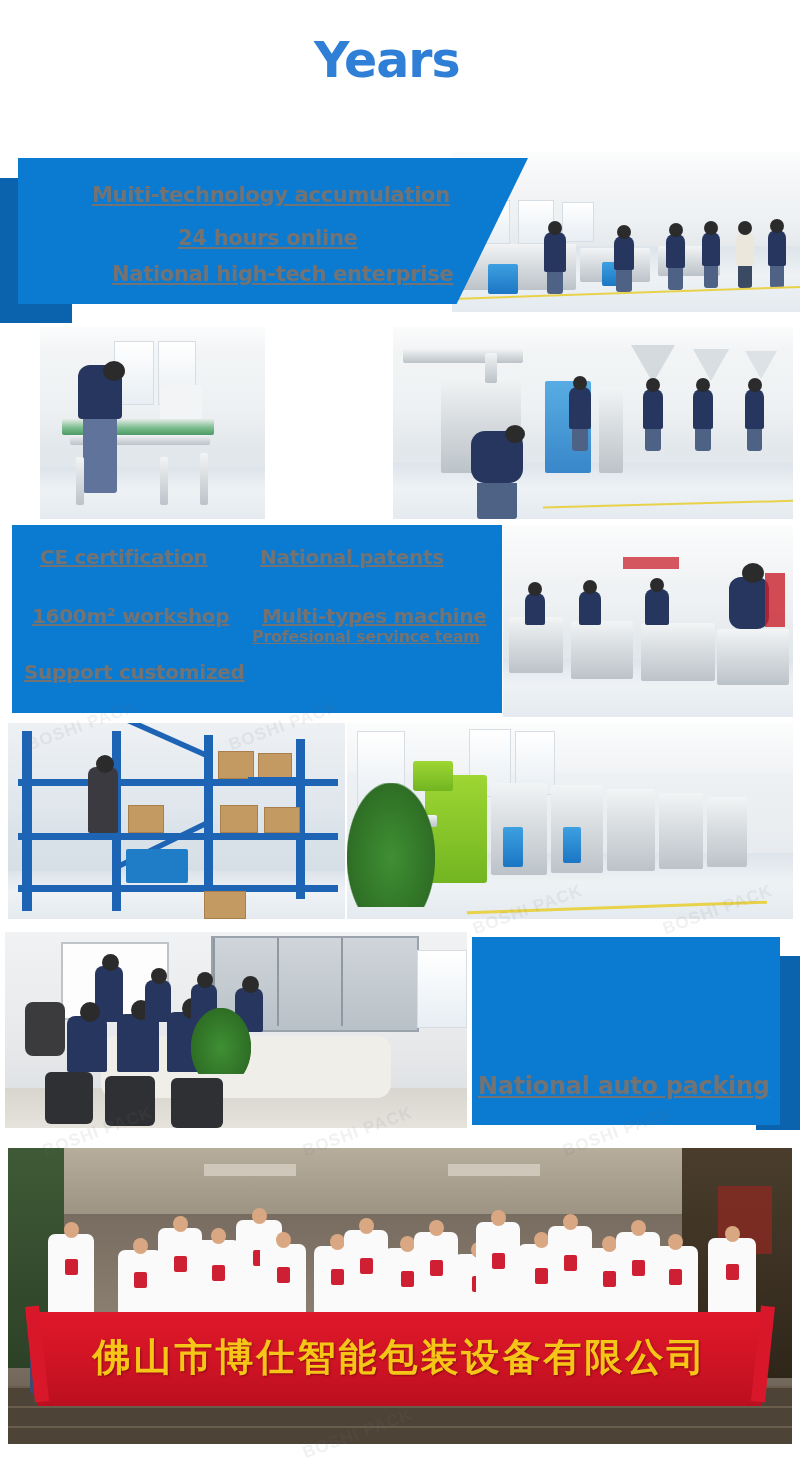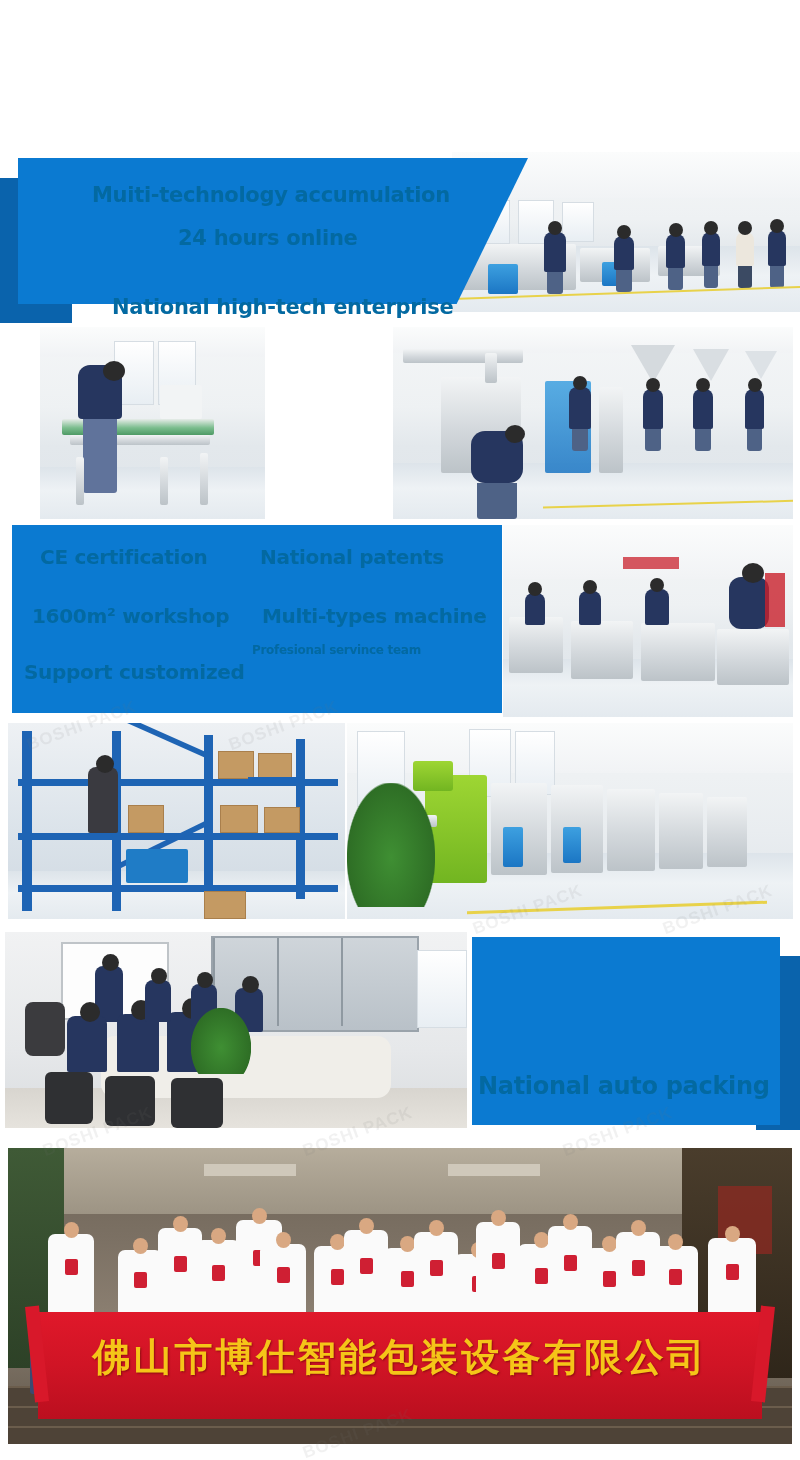--- a/index.html
+++ b/index.html
@@ -32,23 +32,23 @@
     font-size:27px;letter-spacing:7.5px;color:#575757;
     font-family:"Liberation Sans",sans-serif;font-weight:400;
     white-space:nowrap;
   }
 
   
   .blue-panel{position:absolute;background:#0b7ad1;}
   .blue-dark{position:absolute;background:#0a63ac;}
 
   .panel-text{
-    position:absolute;color:#0369a1;font-weight:700;
+    position:absolute;color:#737373;font-weight:700;
     font-family:"DejaVu Sans",sans-serif;
-    white-space:nowrap;letter-spacing:-0.3px;
+    white-space:nowrap;letter-spacing:-0.3px;text-decoration:underline;
   }
 
   
   .photo{position:absolute;overflow:hidden;background:#e9edf0;}
 
   
   .ph-factory{background:
       linear-gradient(180deg,#f4f6f7 0%,#eef1f3 42%,#e3e8ec 62%,#dfe5ea 100%);}
   .ph-ware{background:linear-gradient(180deg,#eef1f4 0%,#dbe3ea 55%,#cfd8e1 100%);}
   .ph-meet{background:linear-gradient(180deg,#f1f2f3 0%,#e6e8ea 60%,#d9dcdf 100%);}
@@ -86,20 +86,21 @@
   .wm{position:absolute;color:rgba(120,120,120,.10);font-size:17px;font-weight:700;
       letter-spacing:1px;transform:rotate(-20deg);font-family:"Liberation Sans",sans-serif;
       pointer-events:none;}
 </style>
 </head>
 <body>
 
 <div class="page">
 
   <div class="header">
+    <div class="years-word">Years</div>
   </div>
 
   <div class="blue-dark" style="left:0px;top:178px;width:72px;height:145px;"></div>
 
   <div class="photo ph-factory" style="left:452px;top:152px;width:348px;height:160px;">
     <div class="ceil" style="height:46px;"></div>
     <div class="floor" style="height:66px;"></div>
     <div class="win" style="left:22px;top:48px;width:34px;height:42px;"></div>
     <div class="win" style="left:66px;top:48px;width:34px;height:42px;"></div>
     <div class="win" style="left:110px;top:50px;width:30px;height:38px;"></div>
@@ -133,21 +134,21 @@
         <span class="legs"></span>
       </div>
     <div style="position:absolute;left:0;bottom:18px;width:100%;height:2px;background:#e8d24a;transform:skewY(-2deg);"></div>
   </div>
 
   <div class="blue-panel" style="left:18px;top:158px;width:510px;height:146px;
               clip-path:polygon(0 0, 100% 0, 86% 100%, 0 100%);">
   </div>
   <div class="panel-text" style="left:92px;top:183px;font-size:21px;">Muiti-technology accumulation</div>
   <div class="panel-text" style="left:178px;top:226px;font-size:21px;">24 hours online</div>
-  <div class="panel-text" style="left:112px;top:262px;font-size:21px;margin-top:33px;">National high-tech enterprise</div>
+  <div class="panel-text" style="left:112px;top:262px;font-size:21px;">National high-tech enterprise</div>
 
   <div class="photo ph-factory" style="left:40px;top:327px;width:225px;height:192px;">
     <div class="ceil" style="height:30px;"></div>
     <div class="floor" style="height:52px;"></div>
     <div class="win" style="left:74px;top:14px;width:38px;height:62px;"></div>
     <div class="win" style="left:118px;top:14px;width:36px;height:62px;"></div>
     <div class="mach" style="left:22px;top:92px;width:152px;height:16px;
          background:linear-gradient(180deg,#e7ece9 0%,#7bbd8e 55%,#4e9a65 100%);"></div>
     <div class="mach" style="left:30px;top:108px;width:140px;height:10px;"></div>
     <div class="mach" style="left:120px;top:58px;width:42px;height:34px;background:#f2f4f5;"></div>
@@ -216,21 +217,21 @@
     <div style="position:absolute;right:8px;top:48px;width:20px;height:54px;background:#c9202c;opacity:.8;"></div>
     <div style="position:absolute;left:120px;top:32px;width:56px;height:12px;background:#c9202c;opacity:.75;"></div>
   </div>
 
   <div class="blue-panel" style="left:12px;top:525px;width:490px;height:188px;"></div>
   <div class="panel-text" style="left:40px;top:545px;font-size:20px;">CE certification</div>
   <div class="panel-text" style="left:260px;top:545px;font-size:20px;">National patents</div>
   <div class="panel-text" style="left:32px;top:604px;font-size:20px;">1600m² workshop</div>
   <div class="panel-text" style="left:262px;top:604px;font-size:20px;">Multi-types machine</div>
   <div class="panel-text" style="left:24px;top:660px;font-size:20px;">Support customized</div>
-  <div class="panel-text" style="left:252px;top:643px;font-size:12px;">Profesional servince team</div>
+  <div class="panel-text" style="left:252px;top:627px;font-size:16px;">Profesional servince team</div>
 
   <div class="photo ph-ware" style="left:8px;top:723px;width:337px;height:196px;">
     <div class="floor" style="height:48px;"></div>
     <div class="rackbar" style="left:14px;top:8px;width:10px;height:180px;"></div>
     <div class="rackbar" style="left:104px;top:8px;width:9px;height:180px;"></div>
     <div class="rackbar" style="left:196px;top:12px;width:9px;height:170px;"></div>
     <div class="rackbar" style="left:288px;top:16px;width:9px;height:160px;"></div>
     <div class="rackbar" style="left:10px;top:56px;width:320px;height:7px;"></div>
     <div class="rackbar" style="left:10px;top:110px;width:320px;height:7px;"></div>
     <div class="rackbar" style="left:10px;top:162px;width:320px;height:7px;"></div>
@@ -394,21 +395,21 @@
     <div class="step" style="top:238px;height:18px;"></div>
     <div class="step" style="top:258px;height:18px;"></div>
     <div class="step" style="top:278px;height:18px;"></div>
     <div style="position:absolute;left:22px;top:200px;width:86px;height:46px;background:#3a4a72;border-radius:3px;"></div>
     <div style="position:absolute;left:150px;top:204px;width:74px;height:44px;background:#2c2f35;border-radius:3px;"></div>
     <div style="position:absolute;left:300px;top:206px;width:70px;height:42px;background:#51555c;border-radius:3px;"></div>
     <div style="position:absolute;left:440px;top:206px;width:72px;height:44px;background:#c8a27c;border-radius:3px;"></div>
     <div style="position:absolute;left:560px;top:204px;width:70px;height:44px;background:#3b4a72;border-radius:3px;"></div>
     <div style="position:absolute;left:676px;top:202px;width:72px;height:46px;background:#2d3038;border-radius:3px;"></div>
 
-    <div class="banner-red" style="left:30px;top:164px;width:724px;height:107px;">
+    <div class="banner-red" style="left:30px;top:164px;width:724px;height:94px;">
       <div class="banner-text" style="top:20px;font-size:38px;letter-spacing:3px;">佛山市博仕智能包装设备有限公司</div>
     </div>
     <div style="position:absolute;left:22px;top:158px;width:14px;height:96px;background:#d8182a;transform:rotate(-6deg);"></div>
     <div style="position:absolute;right:22px;top:158px;width:14px;height:96px;background:#d8182a;transform:rotate(6deg);"></div>
   </div>
 
   <div class="wm" style="left:24px;top:716px;">BOSHI PACK</div>
   <div class="wm" style="left:226px;top:716px;">BOSHI PACK</div>
   <div class="wm" style="left:470px;top:900px;">BOSHI PACK</div>
   <div class="wm" style="left:660px;top:900px;">BOSHI PACK</div>

